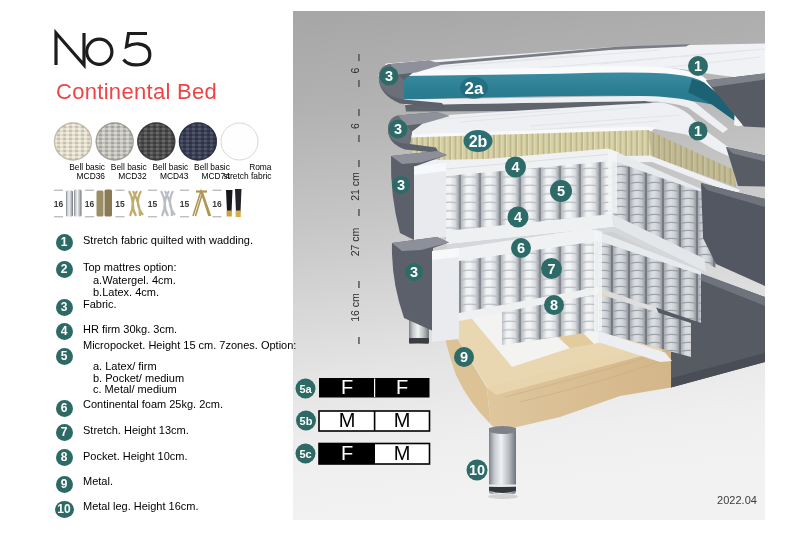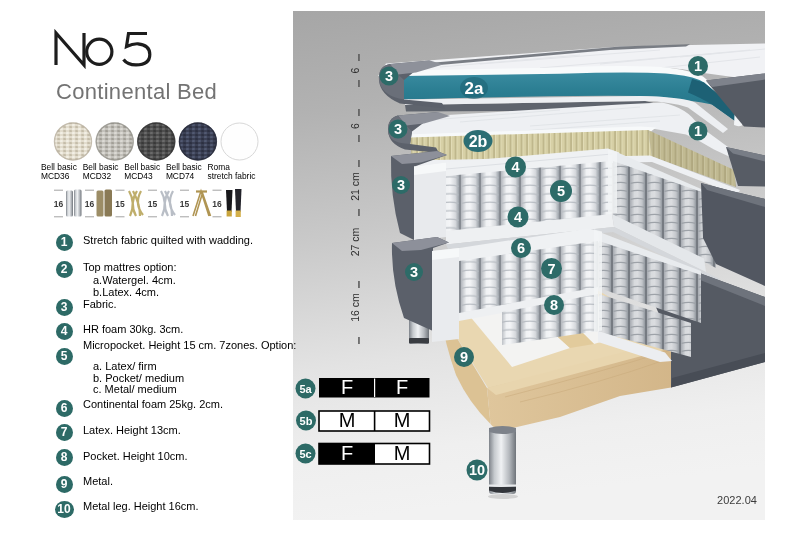--- a/index.html
+++ b/index.html
@@ -1,20 +1,20 @@
 <!DOCTYPE html>
 <html><head>
 <meta charset="utf-8">
 <style>
 html,body{margin:0;padding:0;width:800px;height:533px;background:#fff;overflow:hidden}
 *{box-sizing:border-box}
 body{font-family:"Liberation Sans",sans-serif;position:relative}
 .abs{position:absolute}
-.sub{color:#737373;font-size:22px;letter-spacing:.3px}
-.sw{position:absolute;width:64px;text-align:left;font-size:8.4px;line-height:9.3px;color:#000}
+.sub{color:#ef4444;font-size:22px;letter-spacing:.3px}
+.sw{position:absolute;width:64px;text-align:right;font-size:8.4px;line-height:9.3px;color:#000}
 .lc{position:absolute;width:17px;height:17px;border-radius:50%;background:#2d6a66;color:#fff;font-weight:bold;font-size:12px;text-align:center;line-height:17px}
 .li{position:absolute;font-size:11px;color:#000;white-space:nowrap}
 </style>
 </head>
 <body>
 
 <svg class="abs" style="left:0;top:0" width="800" height="533" viewBox="0 0 800 533">
 <defs>
 <linearGradient id="bgG" x1="0" y1="0" x2="0.12" y2="1">
 <stop offset="0" stop-color="#a6a6a6"></stop>
@@ -399,28 +399,28 @@
 
 <div class="lc" style="left:55.5px;top:234px">1</div>
 <div class="li" style="left:83px;top:233.6px">Stretch fabric quilted with wadding.</div>
 <div class="lc" style="left:55.5px;top:260.9px">2</div>
 <div class="li" style="left:83px;top:260.8px">Top mattres option:</div>
 <div class="li" style="left:93px;top:274.2px">a.Watergel. 4cm.</div>
 <div class="li" style="left:93px;top:286.1px">b.Latex. 4cm.</div>
 <div class="lc" style="left:55.5px;top:299.3px">3</div>
 <div class="li" style="left:83px;top:297.7px">Fabric.</div>
 <div class="lc" style="left:55.5px;top:323px">4</div>
-<div class="li" style="left:83px;top:322.7px">HR foam 30kg. 3cm.</div>
+<div class="li" style="left:83px;top:322.7px">HR firm 30kg. 3cm.</div>
 <div class="lc" style="left:55.5px;top:347.9px">5</div>
 <div class="li" style="left:83px;top:339px">Micropocket. Height 15 cm. 7zones. Option:</div>
 <div class="li" style="left:93px;top:360.3px">a. Latex/ firm</div>
 <div class="li" style="left:93px;top:371.6px">b. Pocket/ medium</div>
 <div class="li" style="left:93px;top:383.1px">c. Metal/ medium</div>
 <div class="lc" style="left:55.5px;top:399.5px">6</div>
 <div class="li" style="left:83px;top:398.1px">Continental foam 25kg. 2cm.</div>
 <div class="lc" style="left:55.5px;top:423.5px">7</div>
-<div class="li" style="left:83px;top:423.6px">Latex. Height 13cm.</div>
+<div class="li" style="left:83px;top:423.6px">Stretch. Height 13cm.</div>
 <div class="lc" style="left:55.5px;top:449.4px">8</div>
 <div class="li" style="left:83px;top:449.6px">Pocket. Height 10cm.</div>
 <div class="lc" style="left:55.5px;top:475.5px">9</div>
 <div class="li" style="left:83px;top:475.2px">Metal.</div>
 <div class="lc" style="left:54.5px;top:500.5px;width:19px">10</div>
 <div class="li" style="left:83px;top:499.6px">Metal leg. Height 16cm.</div>
 
 </body></html>

